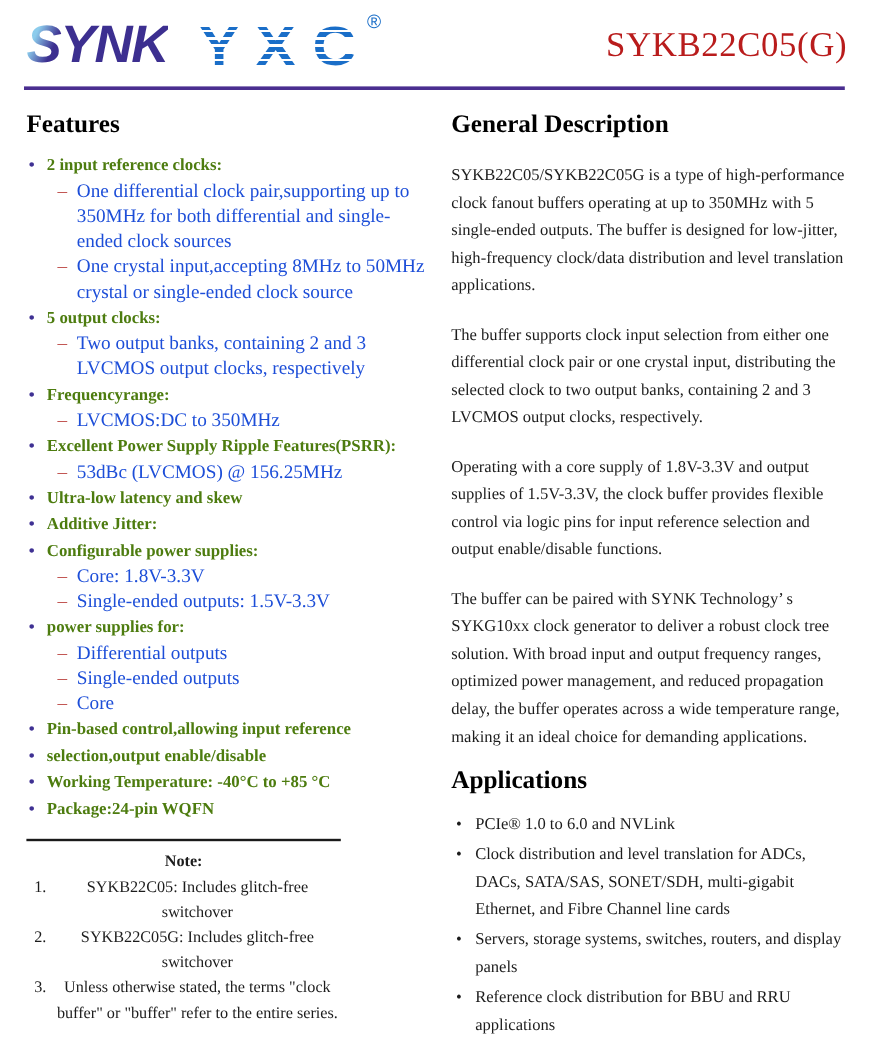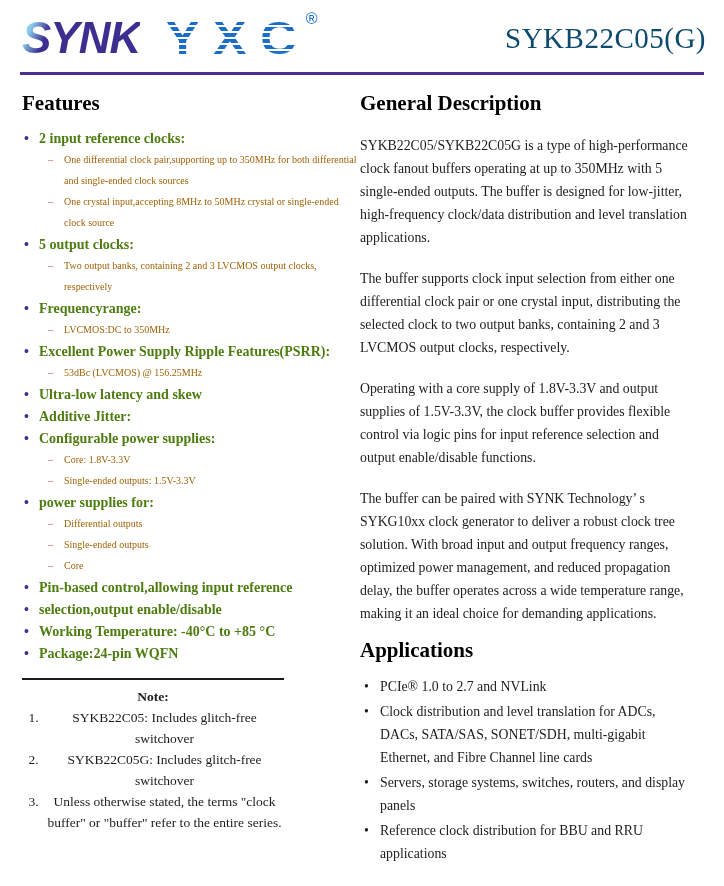--- a/index.html
+++ b/index.html
@@ -29,35 +29,35 @@
     display:inline-block; transform:scaleX(1.08); transform-origin:left center;
   }
   @supports ((-webkit-background-clip:text) or (background-clip:text)) {
     .logo-yxc {
       background-image:repeating-linear-gradient(to bottom, #1a6ec8 0px, #1a6ec8 4px, #ffffff 4px, #ffffff 6px);
       -webkit-background-clip:text; background-clip:text;
       color:transparent; -webkit-text-fill-color:transparent;
     }
   }
   .registered { color:#1a6ec8; font-size:16px; font-family:"Liberation Sans",sans-serif; margin-left:6px; position:relative; top:-4px; }
-  .part-number { margin-left:auto; font-size:29px; color:#0c4a6e; letter-spacing:0.5px; }
+  .part-number { margin-left:auto; font-size:29px; color:#b91c1c; letter-spacing:0.5px; }
   .header-rule { margin:6px 20px 0 20px; border-top:3px solid #4a2e90; }
   
-  .columns { display:flex; padding:16px 0 0 22px; }
+  .columns { display:flex; padding:16px 0 0 22px; gap:16px; }
   .col-left  { width:338px; flex:0 0 338px; }
   .col-right { width:332px; flex:0 0 332px; }
   .section-title { font-size:21px; font-weight:700; color:#000; margin-bottom:12px; }
   
   .feat-label {
     position:relative; padding-left:17px; color:#4d7c0f; font-weight:700;
     font-size:14px; line-height:21px; margin-top:1px;
   }
   .feat-label::before { content:"\2022"; position:absolute; left:2px; color:#3f3193; }
   .feat-sub {
-    position:relative; padding-left:42px; color:#a16207; font-size:10px; line-height:21px;
+    position:relative; padding-left:42px; color:#1d4ed8; font-size:16px; line-height:21px;
   }
   .feat-sub::before { content:"\2013"; position:absolute; left:26px; color:#c0504d; }
   
   .note { margin-top:14px; width:262px; border-top:2px solid #1a1a1a; padding-top:7px;text-align:center; }
   .note-title { font-weight:700; font-size:13.5px; line-height:20px; }
   .note-item { display:flex; font-size:13.5px; line-height:21px; }
   .note-num { flex:0 0 23px; }
   .note-text { flex:1; }
   
   .gd-paragraph { font-size:13.8px; line-height:23px; margin-bottom:13px;margin-top:18px; }
@@ -137,21 +137,21 @@
 
     <div class="col-right">
       <div class="section-title">General Description</div>
       <p class="gd-paragraph">SYKB22C05/SYKB22C05G is a type of high-performance clock fanout buffers operating at up to 350MHz with 5 single-ended outputs. The buffer is designed for low-jitter, high-frequency clock/data distribution and level translation applications.</p>
       <p class="gd-paragraph">The buffer supports clock input selection from either one differential clock pair or one crystal input, distributing the selected clock to two output banks, containing 2 and 3 LVCMOS output clocks, respectively.</p>
       <p class="gd-paragraph">Operating with a core supply of 1.8V-3.3V and output supplies of 1.5V-3.3V, the clock buffer provides flexible control via logic pins for input reference selection and output enable/disable functions.</p>
       <p class="gd-paragraph">The buffer can be paired with SYNK Technology’ s SYKG10xx clock generator to deliver a robust clock tree solution. With broad input and output frequency ranges, optimized power management, and reduced propagation delay, the buffer operates across a wide temperature range, making it an ideal choice for demanding applications.</p>
 
       <div class="applications">
         <div class="section-title">Applications</div>
-        <div class="app-item">PCIe® 1.0 to 2.7 and NVLink</div>
+        <div class="app-item">PCIe® 1.0 to 6.0 and NVLink</div>
         <div class="app-item">Clock distribution and level translation for ADCs, DACs, SATA/SAS, SONET/SDH, multi-gigabit Ethernet, and Fibre Channel line cards</div>
         <div class="app-item">Servers, storage systems, switches, routers, and display panels</div>
         <div class="app-item">Reference clock distribution for BBU and RRU applications</div>
       </div>
     </div>
 
   </div>
 </div>
 
 </body></html>

